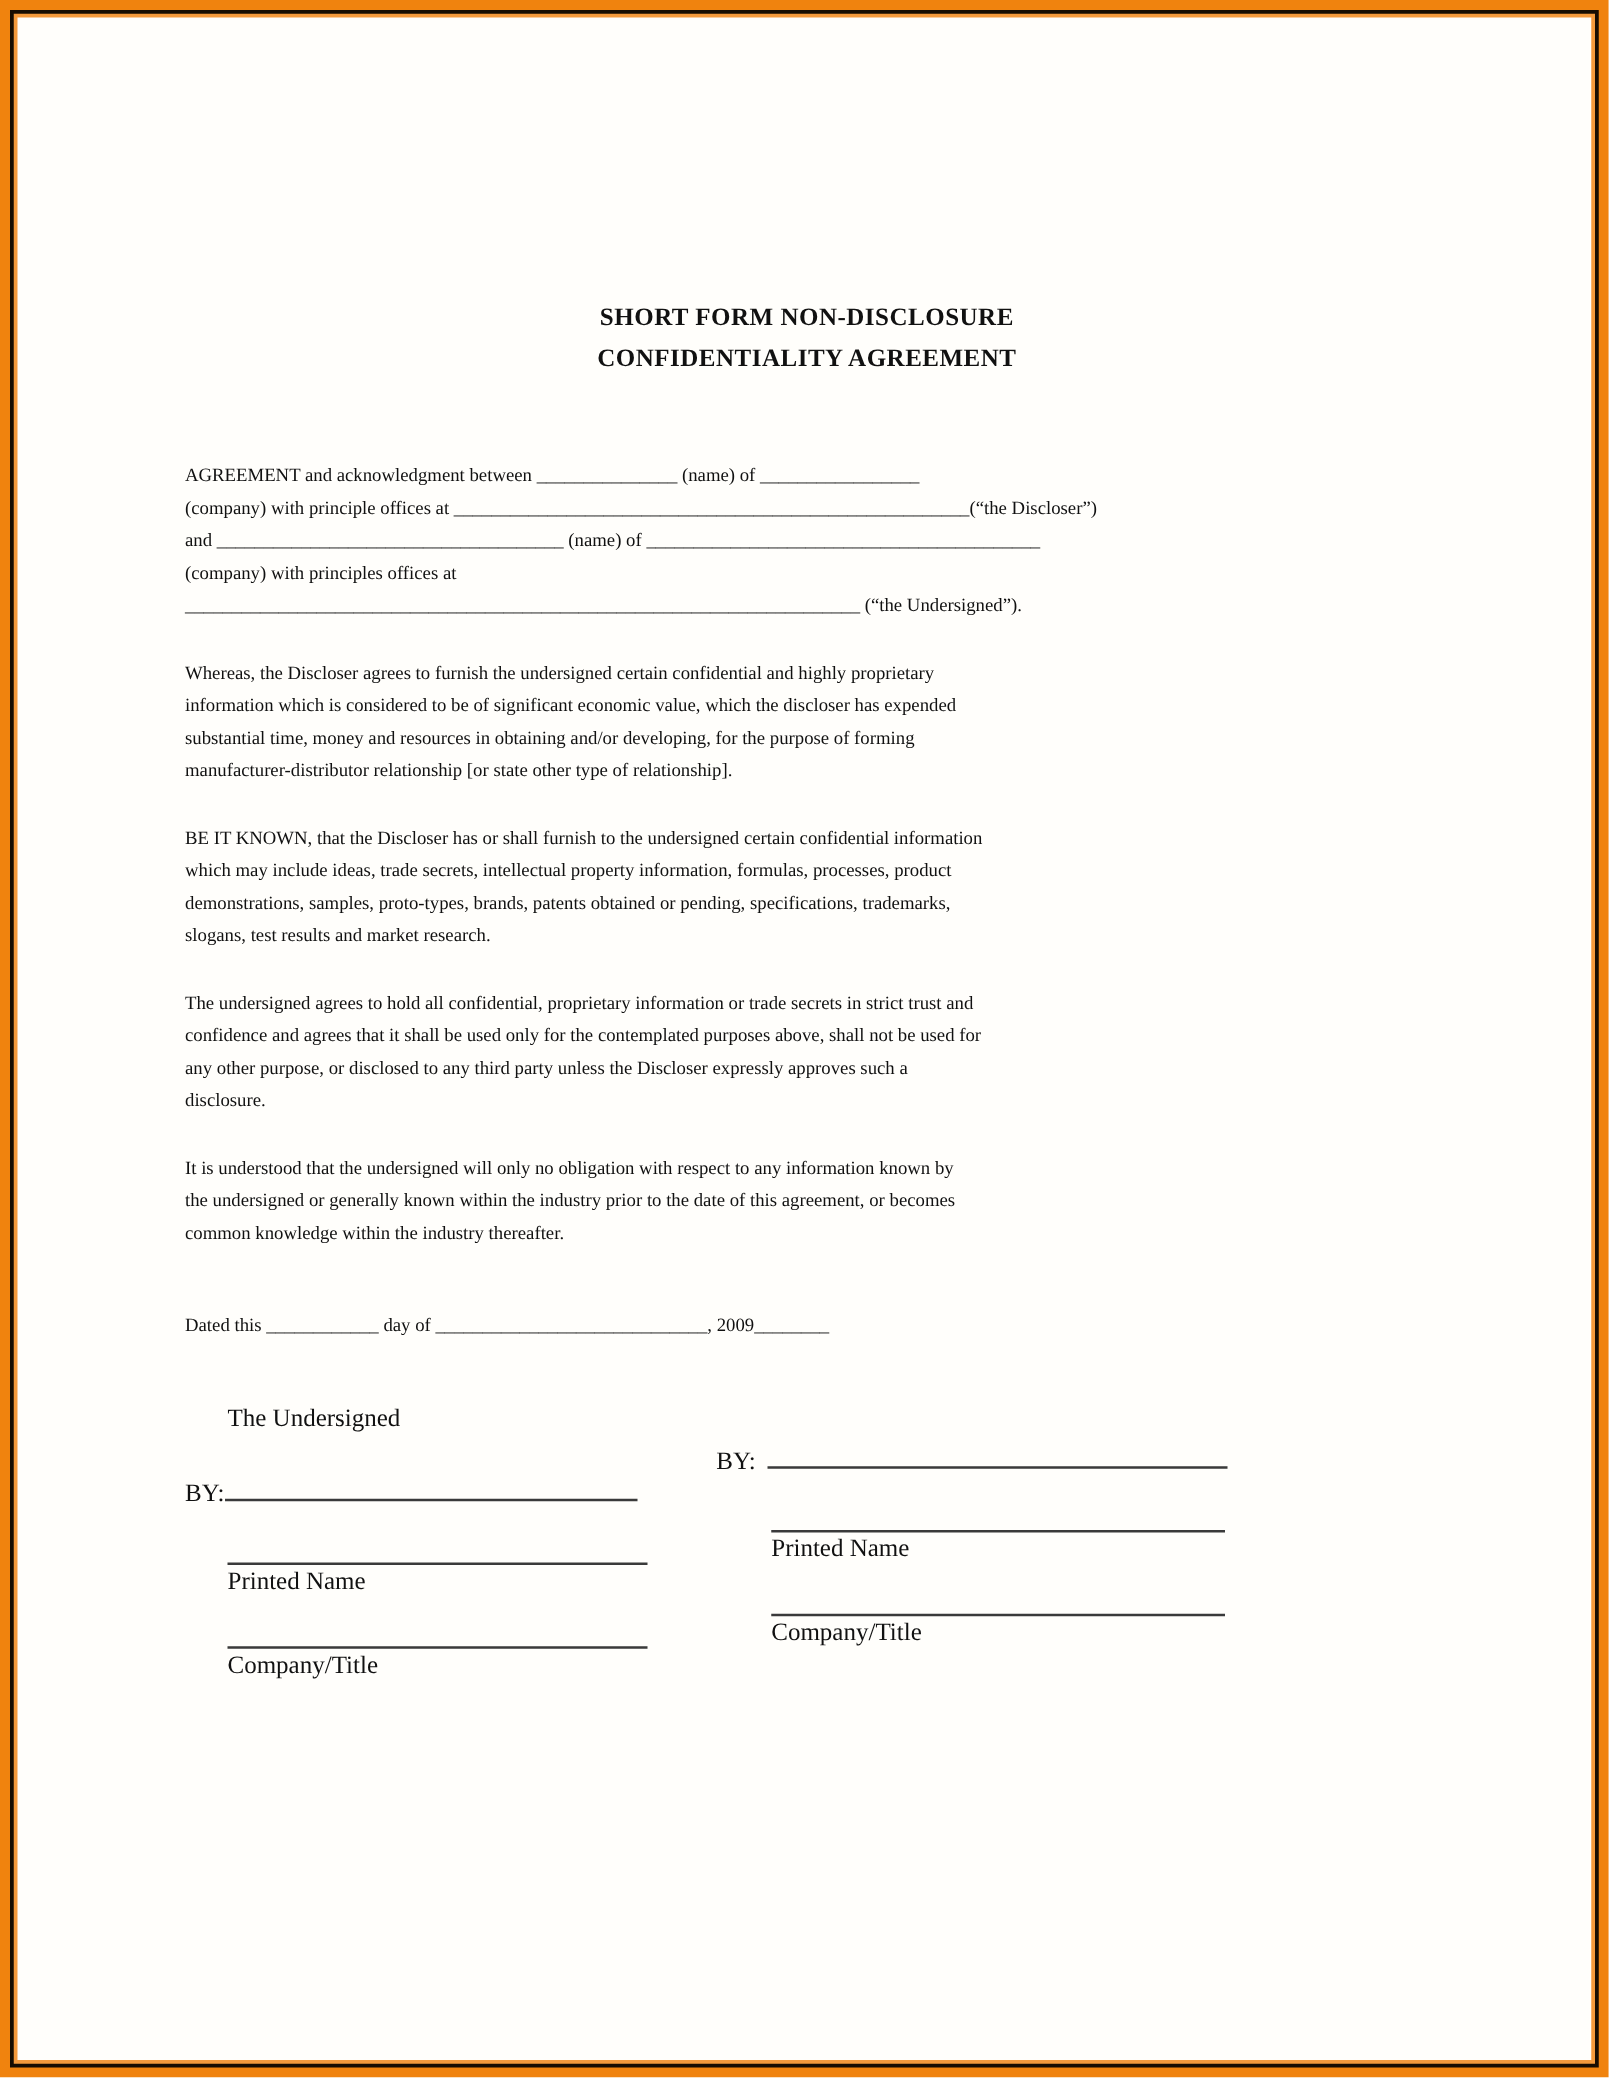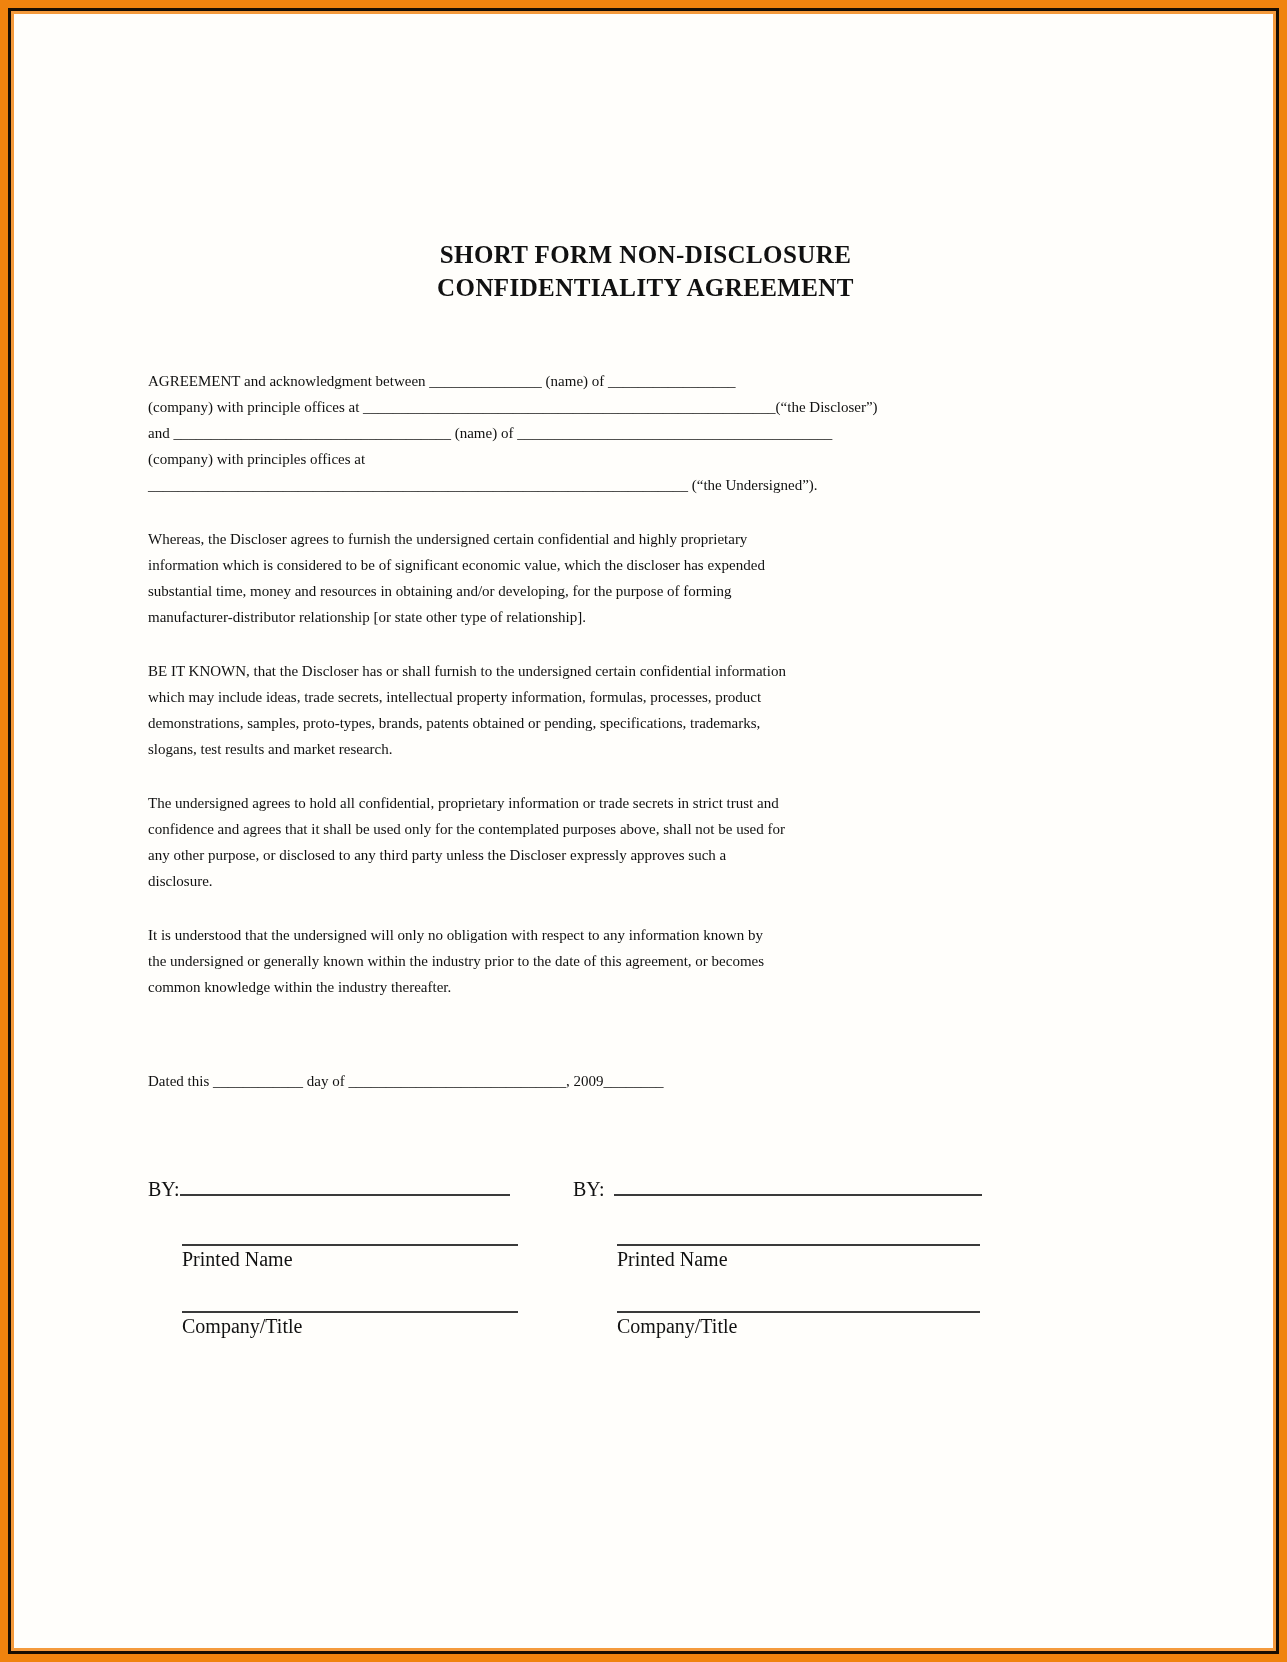--- a/index.html
+++ b/index.html
@@ -22,33 +22,33 @@
   .frame-inner { width:100%; height:100%; background:var(--frame-inner); padding:3px; }
   .page {
     width:100%; height:100%;
     background:var(--page-bg);
     padding:224px 100px 0 134px;
     overflow:hidden;
   }
   .title {
     text-align:center;
     font-weight:bold;
-    font-size:25px;
+    font-size:20px;
     line-height:33px;
     letter-spacing:0.4px;
     margin-right:30px;
   }
   .para {
     font-size:15px;
     line-height:26px;
     white-space:pre-wrap;
     margin-top:28px;
   }
   .para.intro { margin-top:64px; }
-  .para.dated { margin-top:68px; }
+  .para.dated { margin-top:48px; }
   .sig-grid {
     display:grid;
     grid-template-columns:425px auto;
     margin-top:48px;
     font-size:20px;
     line-height:26px;
   }
   .sig-heading { padding-left:34px; }
   .sig-col.right .sig-heading { padding-left:44px; }
   .by-row { margin-top:34px; white-space:nowrap; }
@@ -105,20 +105,21 @@
 disclosure.</p>
         <p class="para">It is understood that the undersigned will only no obligation with respect to any information known by
 the undersigned or generally known within the industry prior to the date of this agreement, or becomes
 common knowledge within the industry thereafter.</p>
 
         <p class="para dated">Dated this ____________ day of _____________________________, 2009________</p>
 
         <div class="sig-grid">
 
           <div class="sig-col left">
+            <div class="sig-heading">The Undersigned</div>
             <div class="by-row">
               <span>BY:</span><span class="by-line wl"></span>
             </div>
             <div class="uline wl first"></div>
             <div class="sig-label">Printed Name</div>
             <div class="uline wl second"></div>
             <div class="sig-label">Company/Title</div>
           </div>
 
           <div class="sig-col right">

